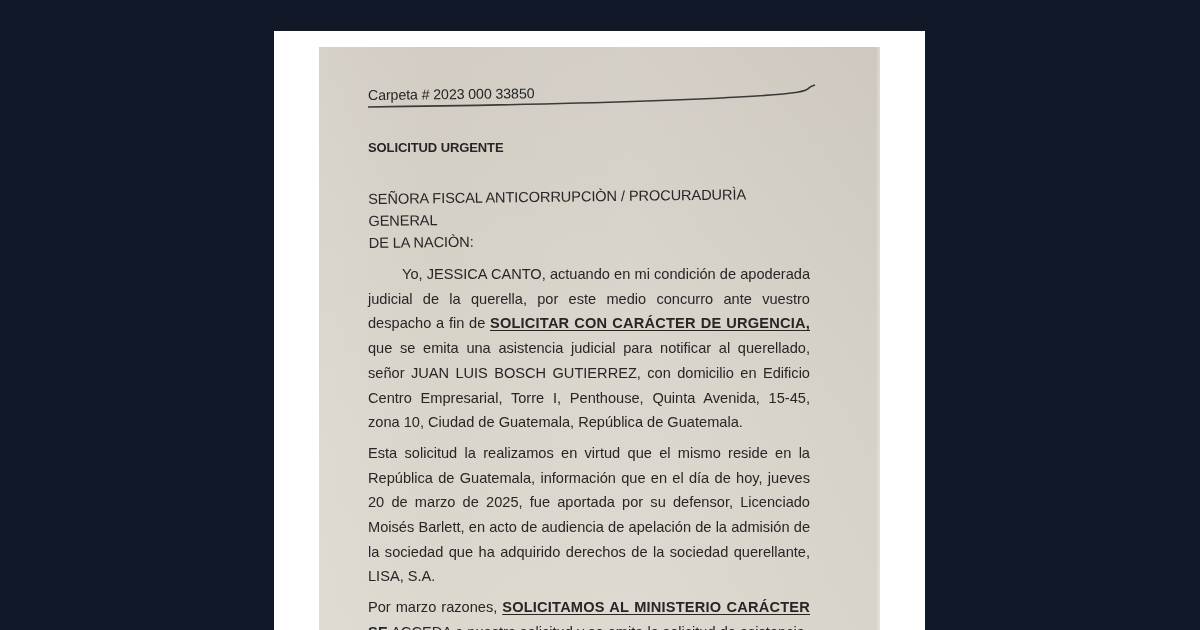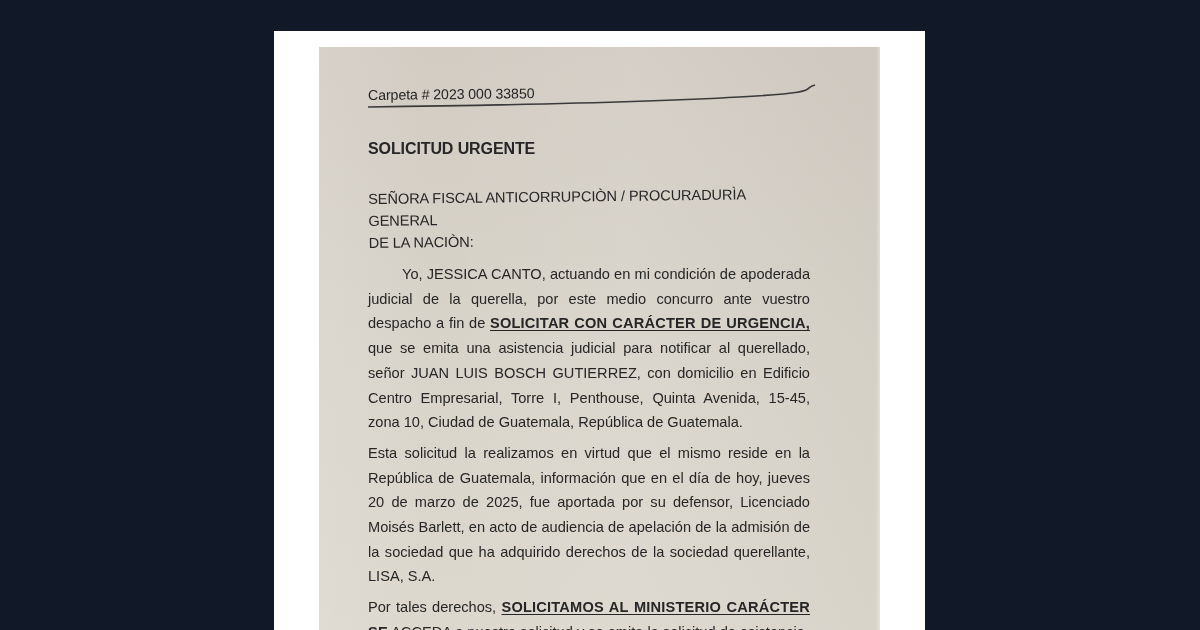--- a/index.html
+++ b/index.html
@@ -62,21 +62,21 @@
   }
   .underline-svg {
     position: absolute;
     left: 0;
     top: 0;
   }
   .title {
     left: 49px;
     top: 93px;
     font-weight: bold;
-    font-size: 16px;
+    font-size: 13px;
   }
   .addressee {
     left: 49px;
     top: 141px;
     width: 450px;
     line-height: 22px;
     font-size: 14.6px;
     transform: rotate(-0.7deg);
     transform-origin: left top;
   }
@@ -118,15 +118,15 @@
   <div class="doc-text addressee">
     <div>SEÑORA FISCAL ANTICORRUPCIÒN / PROCURADURÌA GENERAL</div>
     <div>DE LA NACIÒN:</div>
   </div>
 
   <div class="body-block">
     <p class="para indent"><span>Yo, </span><span class="b">JESSICA CANTO</span><span>, actuando en mi condición de apoderada judicial de la querella, por este medio concurro ante vuestro despacho a fin de </span><span class="bu">SOLICITAR CON CARÁCTER DE URGENCIA,</span><span> que se emita una asistencia judicial para notificar al querellado, señor JUAN LUIS BOSCH GUTIERREZ, con domicilio en Edificio Centro Empresarial, Torre I, Penthouse, Quinta Avenida, 15-45, zona 10, Ciudad de Guatemala, República de Guatemala.</span></p>
 
     <p class="para">Esta solicitud la realizamos en virtud que el mismo reside en la República de Guatemala, información que en el día de hoy, jueves 20 de marzo de 2025, fue aportada por su defensor, Licenciado Moisés Barlett, en acto de audiencia de apelación de la admisión de la sociedad que ha adquirido derechos de la sociedad querellante, LISA, S.A.</p>
 
-    <p class="para"><span>Por tales derechos, </span><span class="bu">SOLICITAMOS AL MINISTERIO CARÁCTER SE</span> <span class="b">ACCEDA</span><span> a nuestra solicitud y se emita la solicitud de asistencia</span></p>
+    <p class="para"><span>Por marzo razones, </span><span class="bu">SOLICITAMOS AL MINISTERIO CARÁCTER SE</span> <span class="b">ACCEDA</span><span> a nuestra solicitud y se emita la solicitud de asistencia</span></p>
   </div>
 </div>
 
 </body></html>

